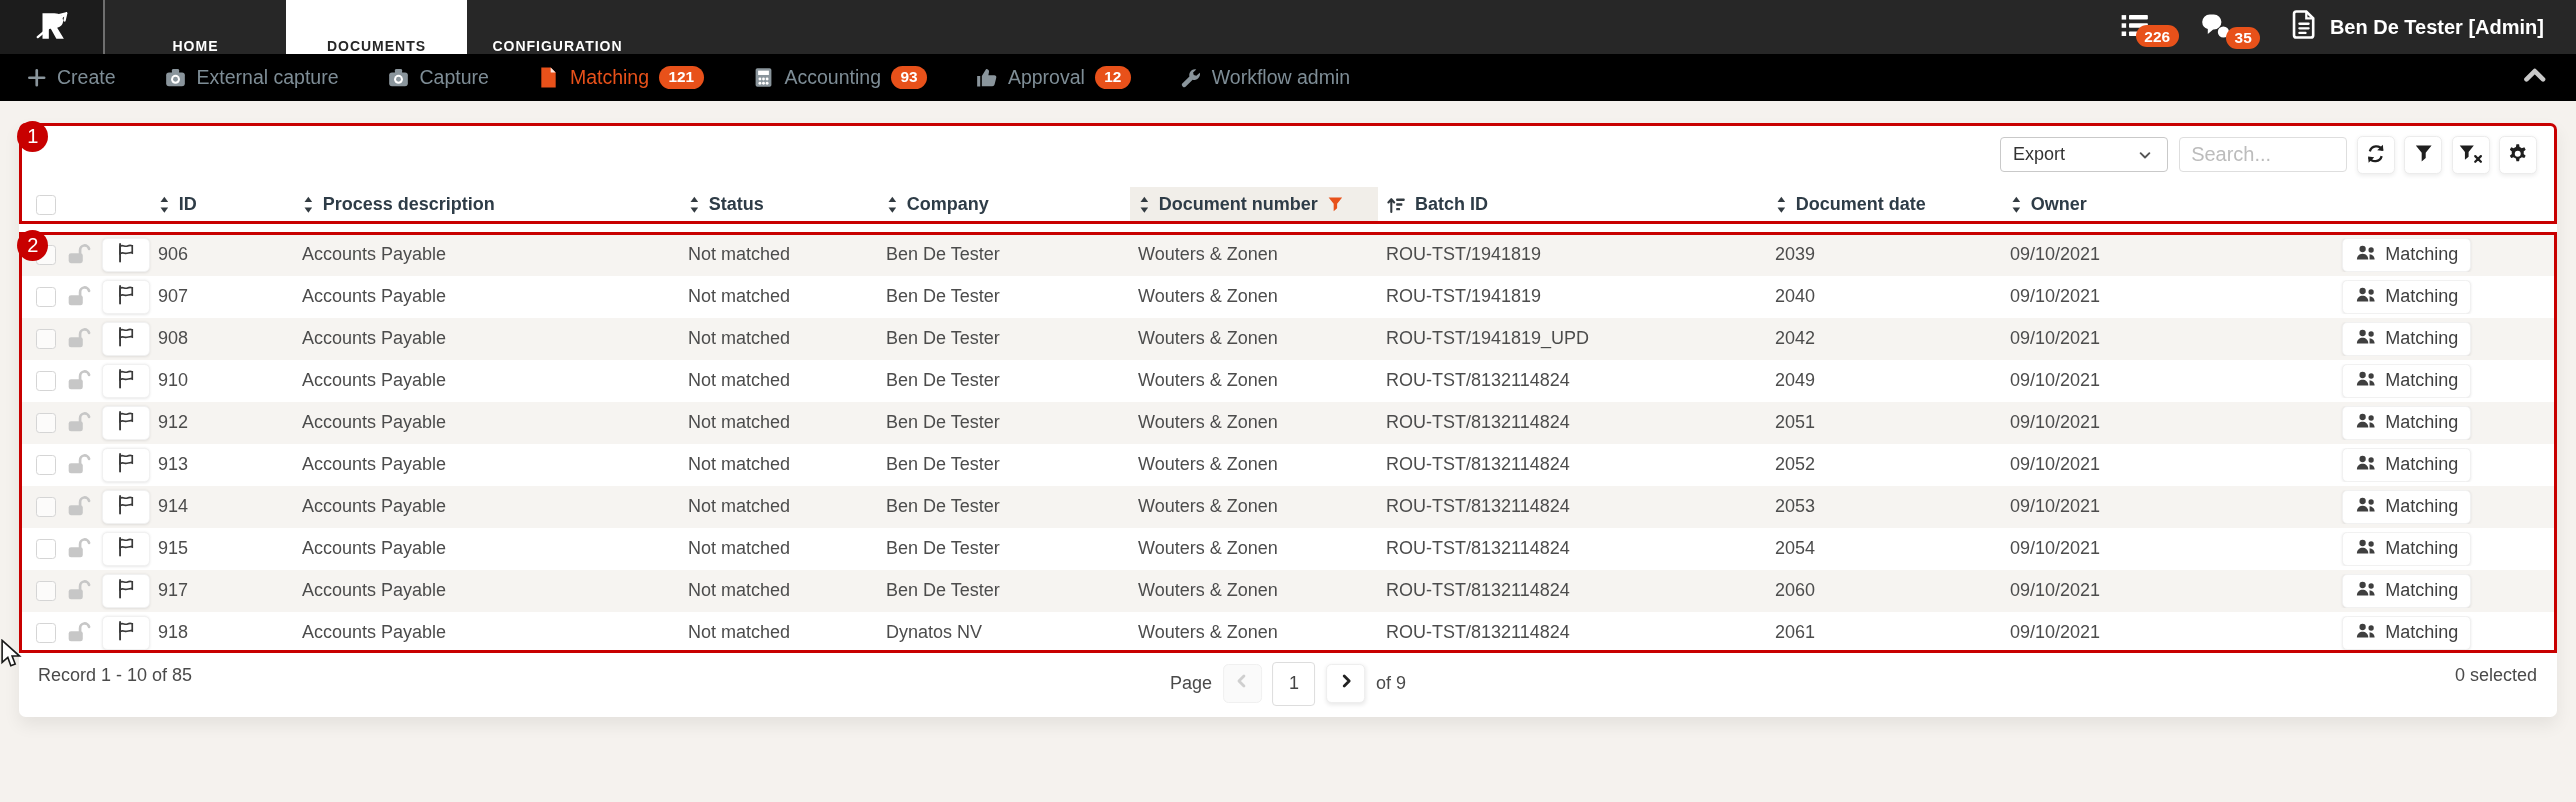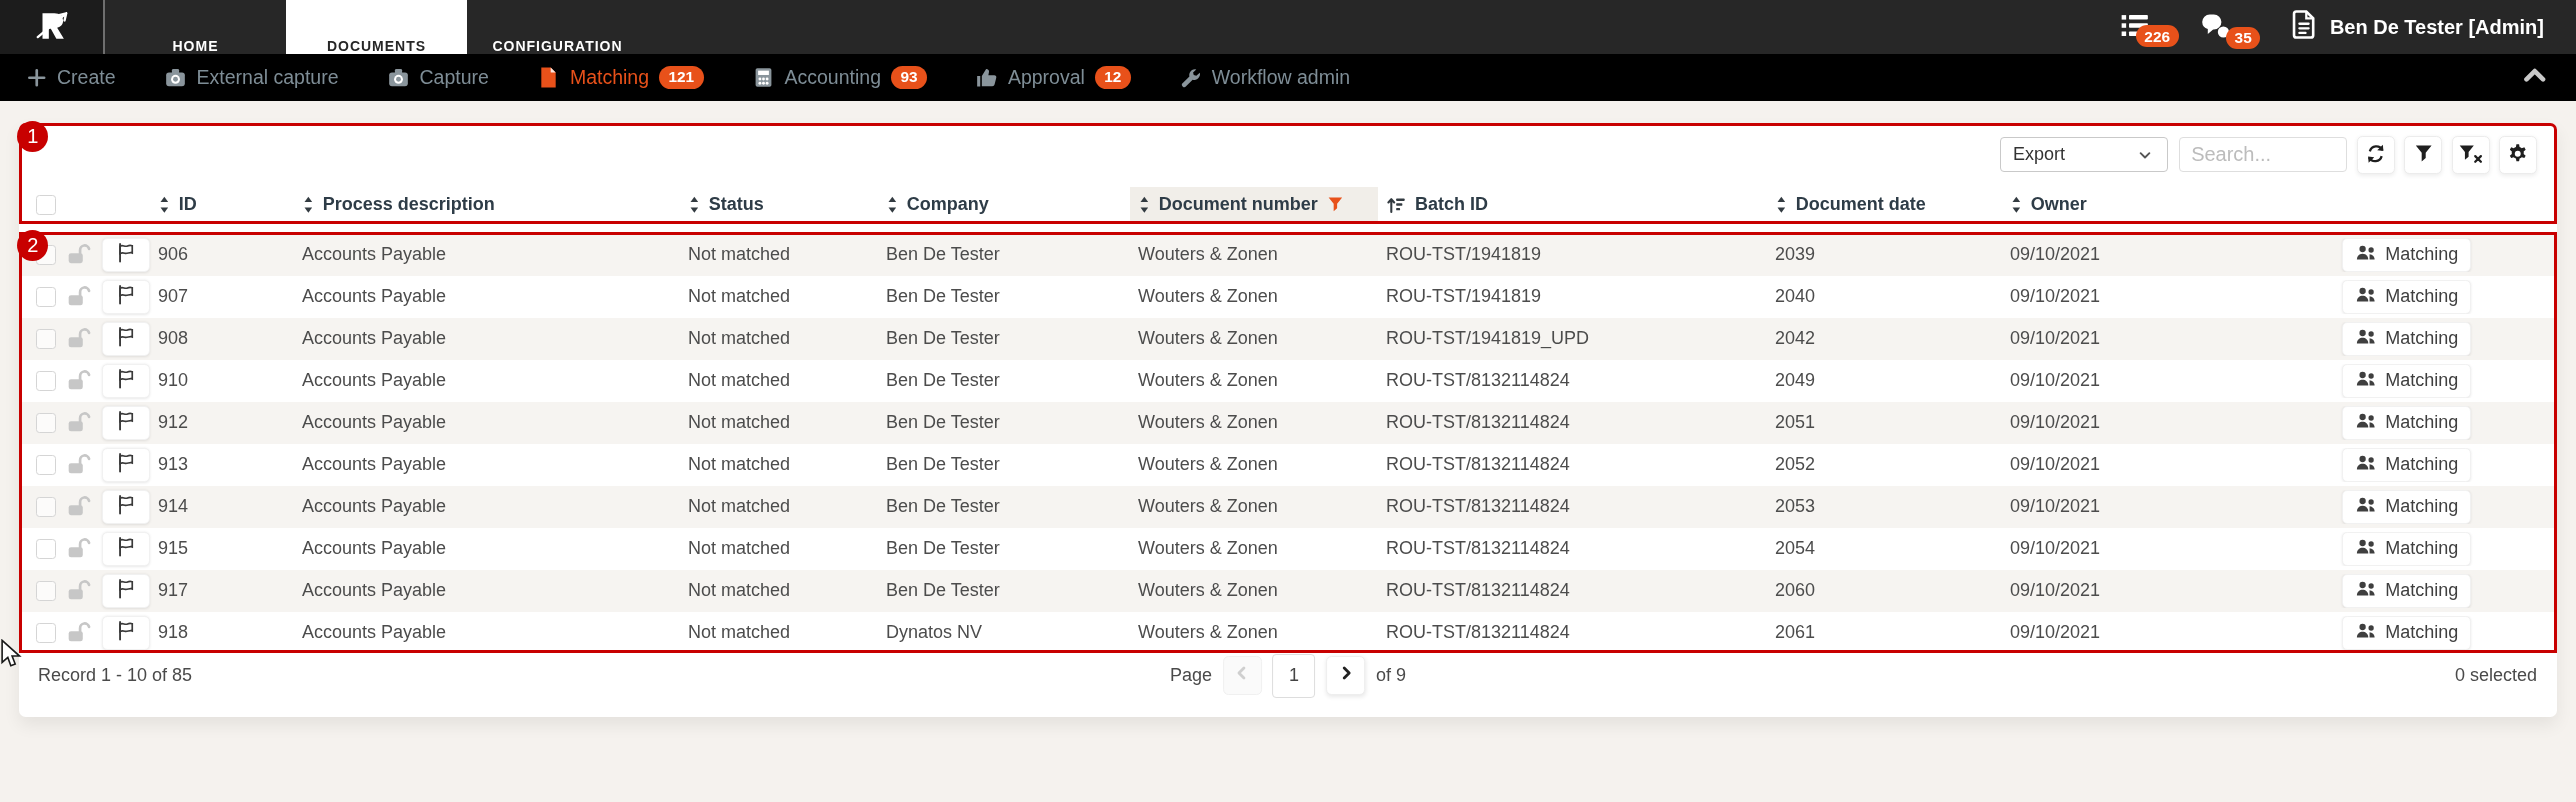--- a/index.html
+++ b/index.html
@@ -76,21 +76,21 @@
               box-shadow: 0 0.7px 2.7px rgba(0,0,0,.09); display: flex; align-items: center; justify-content: center;
               color: #3a3a3a; }
   .owner-btn { display: inline-flex; align-items: center; gap: 8.7px; height: 34px; background: #fff;
                border: 0.7px solid #f1f1f1; border-radius: 5.4px; box-shadow: 0 0.7px 2.7px rgba(0,0,0,.09);
                padding: 0 12px; color: #3f3f3f; }
 
   
   .tfoot { height: 60px; display: flex; align-items: flex-start; padding-top: 10.7px;
            position: relative; font-size: 18px; color: #4a4a4a; gap: 8px; }
   .record { margin-left: 19px; }
-  .pager { position: absolute; left: 50%; top: 0; transform: translateX(-50%);
+  .pager { position: absolute; left: 50%; top: 8px; transform: translateX(-50%);
            display: flex; align-items: center; gap: 10.7px; }
   .pg-btn { width: 39px; height: 39px; border-radius: 5.4px; display: flex; align-items: center; justify-content: center; }
   .pg-btn.prev { background: #fafafa; border: 0.7px solid #f0f0f0; color: #cfcfcf; }
   .pg-btn.next { background: #fff; border: 0.7px solid #eee; box-shadow: 0 1.3px 4px rgba(0,0,0,.09); color: #222; }
   .pg-input { width: 43px; height: 44px; border: 0.7px solid #ddd; border-radius: 4px; text-align: center;
               font-size: 18px; color: #444; outline: none; font-family: inherit; background: #fff; }
   .selected { margin-left: auto; margin-right: 20px; }
 
   
   .anno { position: absolute; border: 3.4px solid #C80000; pointer-events: none; z-index: 6; left: 0; width: 100%; }

